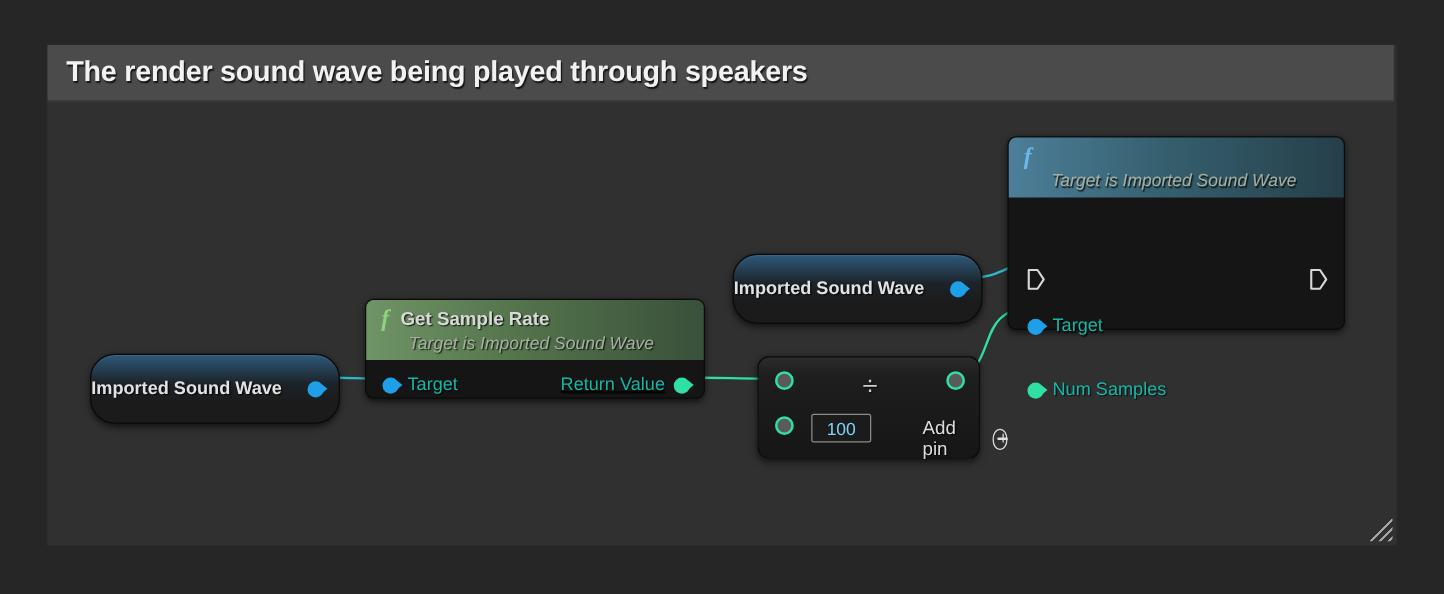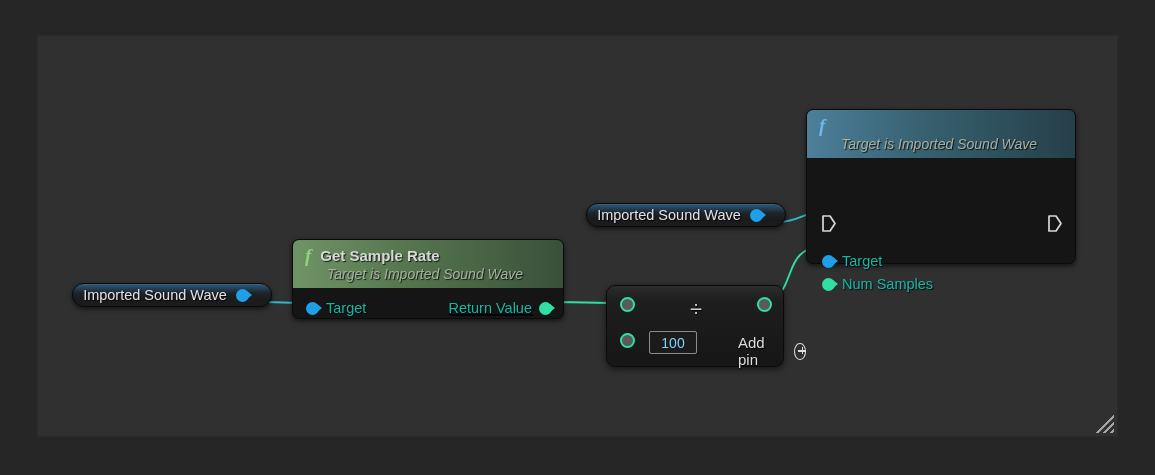--- a/index.html
+++ b/index.html
@@ -179,33 +179,34 @@
   .exec-pin {
     position: absolute;
     width: 0;
     height: 0;
   }
   .exec-pin svg { display: block; }
 
   
   .var-node {
     position: absolute;
-    height: 24px;
+    height: 56px;
     border-radius: 20px;
     background:
       linear-gradient(to bottom, rgba(60,140,200,0.55) 0%, rgba(30,60,85,0.25) 42%, rgba(0,0,0,0) 70%),
       #1b1b1b;
     border: 1px solid #0a0a0a;
     box-shadow: 0 2px 5px rgba(0,0,0,0.6), inset 0 1px 0 rgba(255,255,255,0.07);
     display: flex;
     align-items: center;
-    justify-content: center;
+    justify-content: space-between;
     padding-right: 12px;
     gap: 9px;
     box-sizing: border-box;
+    font-weight: bold;
   }
   .var-label {
     font-size: 14.5px;
     color: #e2e2e2;
     text-shadow: 1px 1px 1px rgba(0,0,0,0.85);
     white-space: nowrap;
   }
 
   
   #divide-node {
@@ -275,20 +276,23 @@
     position: absolute;
     background: #e0e0e0;
   }
   #add-pin-icon::before { left: 3px; top: 6.4px; width: 7.5px; height: 1.8px; }
   #add-pin-icon::after  { left: 6.3px; top: 3px; width: 1.8px; height: 7.5px; }
 </style>
 </head>
 <body>
 
 <div id="graph-panel">
+  <div id="panel-titlebar">
+    <div id="panel-title-text">The render sound wave being played through speakers</div>
+  </div>
   <div id="resize-grip"></div>
 </div>
 
 <svg id="wires" viewBox="0 0 1155 475" width="1155" height="475">
 
   <path d="M 258 302 C 278 302, 288 303, 312 303" fill="none" stroke="#2fb8c9" stroke-width="1.9"></path>
 
   <path d="M 543 302 C 575 302, 595 303, 628 303" fill="none" stroke="#2fdfa3" stroke-width="1.9"></path>
 
   <path d="M 762 303 C 790 300, 786 268, 800 255 C 810 246, 816 246, 828 246" fill="none" stroke="#2fdfa3" stroke-width="1.9"></path>
@@ -360,18 +364,18 @@
       <svg width="16" height="19" viewBox="0 0 16 19">
         <path d="M2 2 L9 2 L14 9.5 L9 17 L2 17 Z" fill="none" stroke="#d8d8d8" stroke-width="1.7" stroke-linejoin="round"></path>
       </svg>
     </span>
 
     <div class="pin-row" style="left:15px; top:95px;">
       <span class="pin-dot blue"></span>
       <span class="pin-label">Target</span>
     </div>
 
-    <div class="pin-row" style="left:15px; top:118px;">
+    <div class="pin-row" style="left:15px; top:146px;">
       <span class="pin-dot green"></span>
       <span class="pin-label">Num Samples</span>
     </div>
   </div>
 </div>
 
 </body></html>

